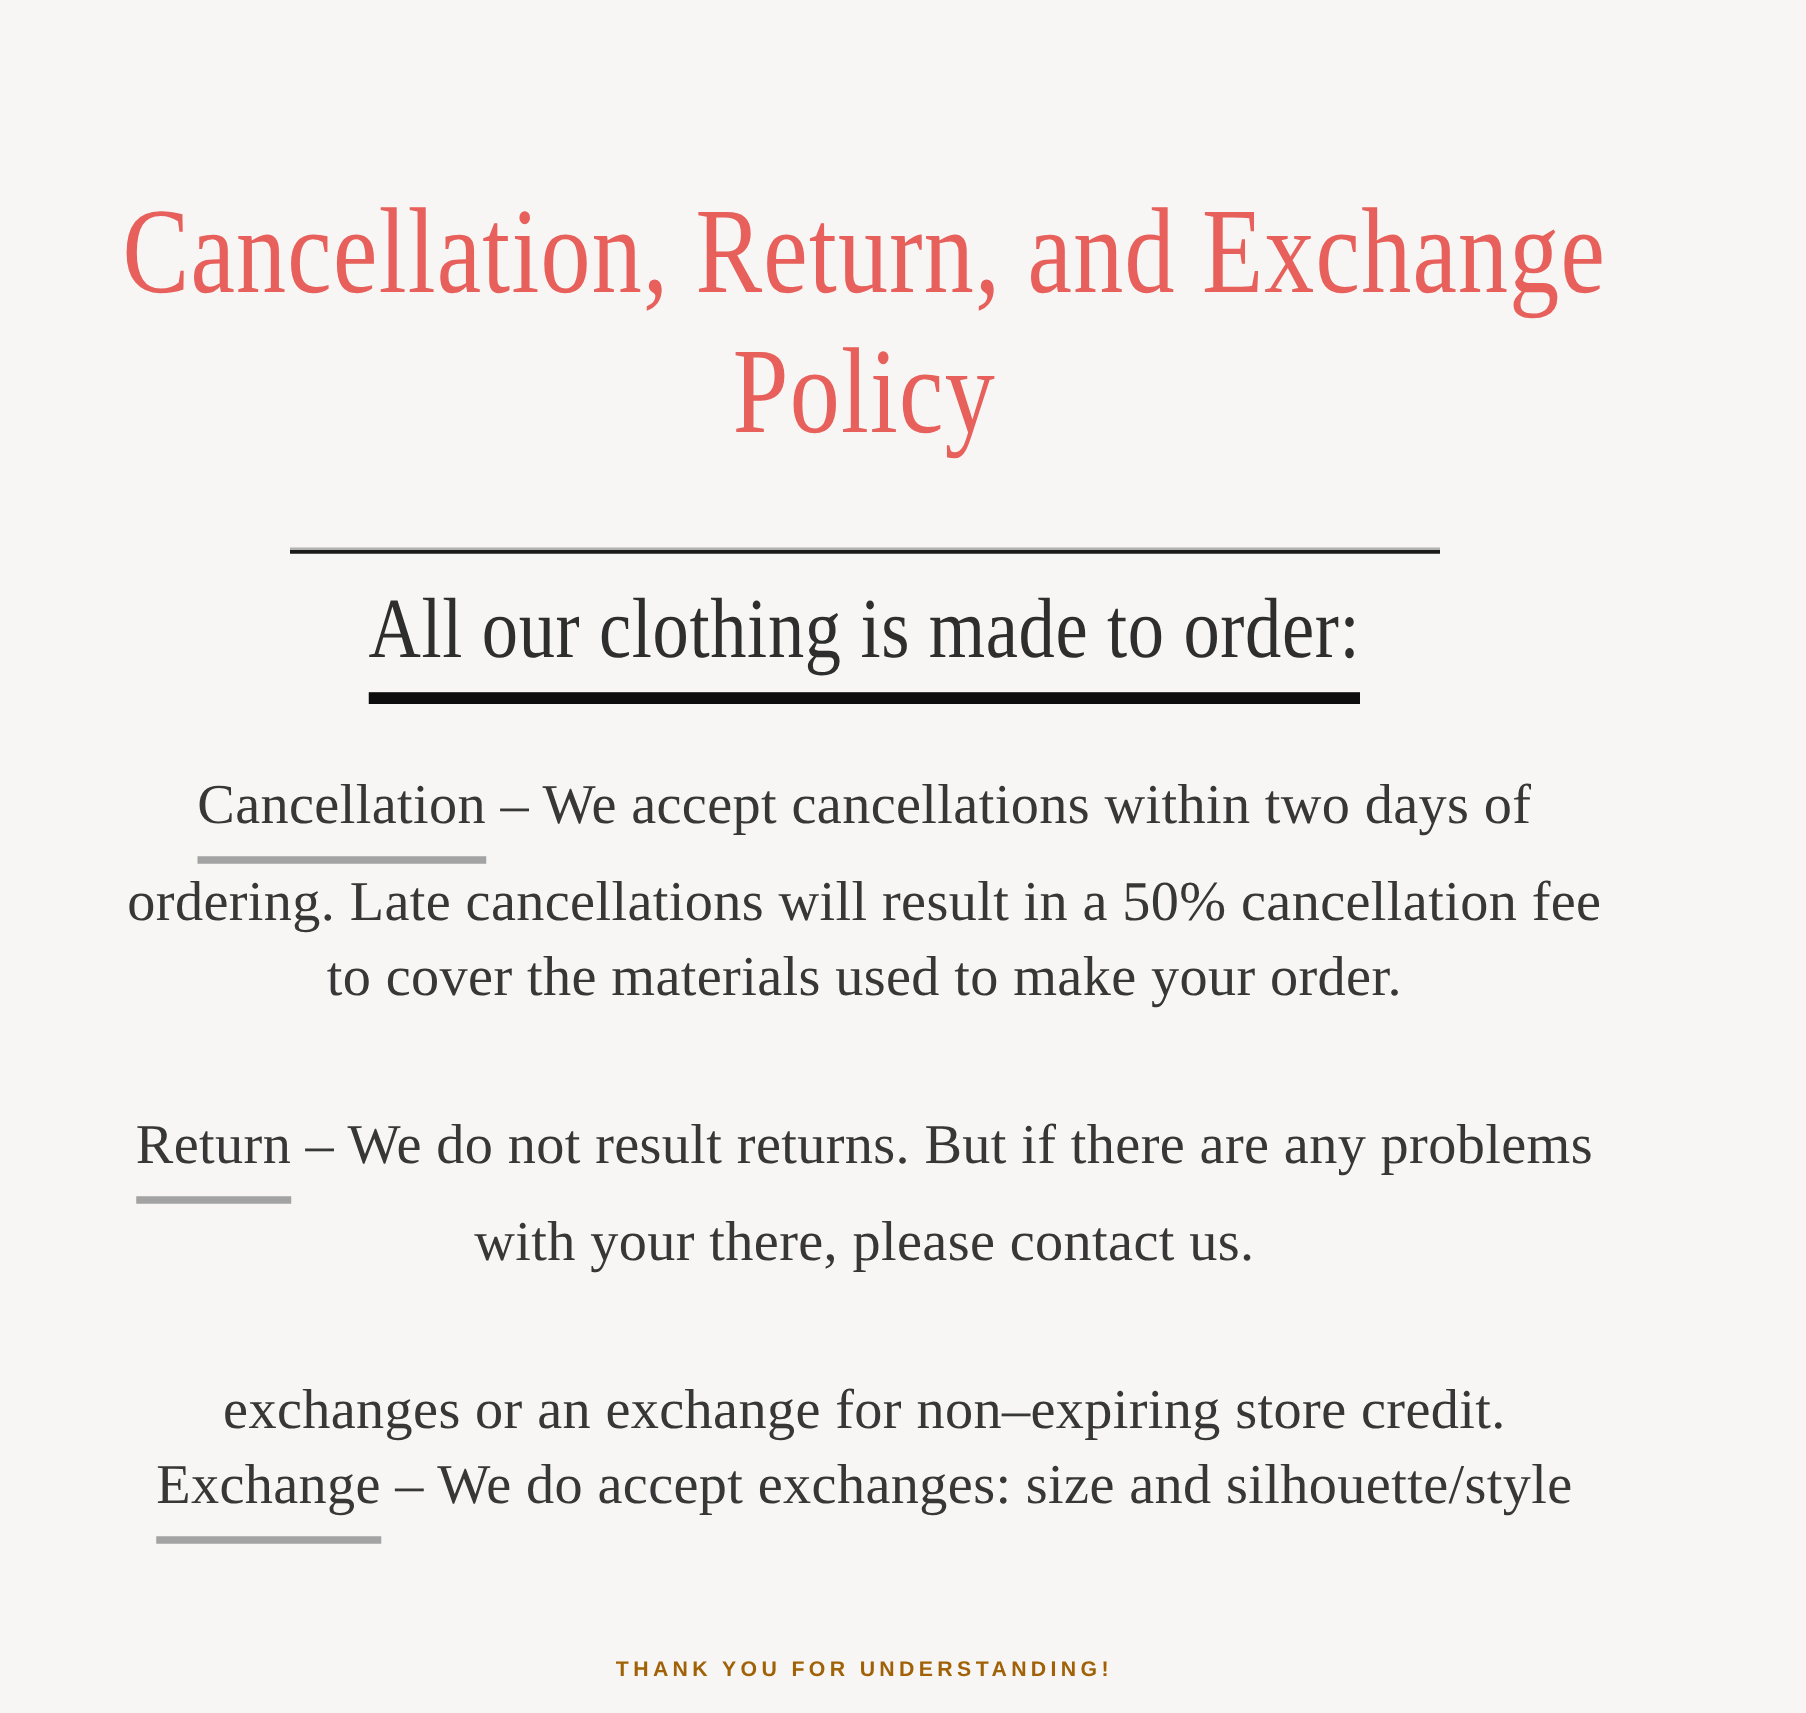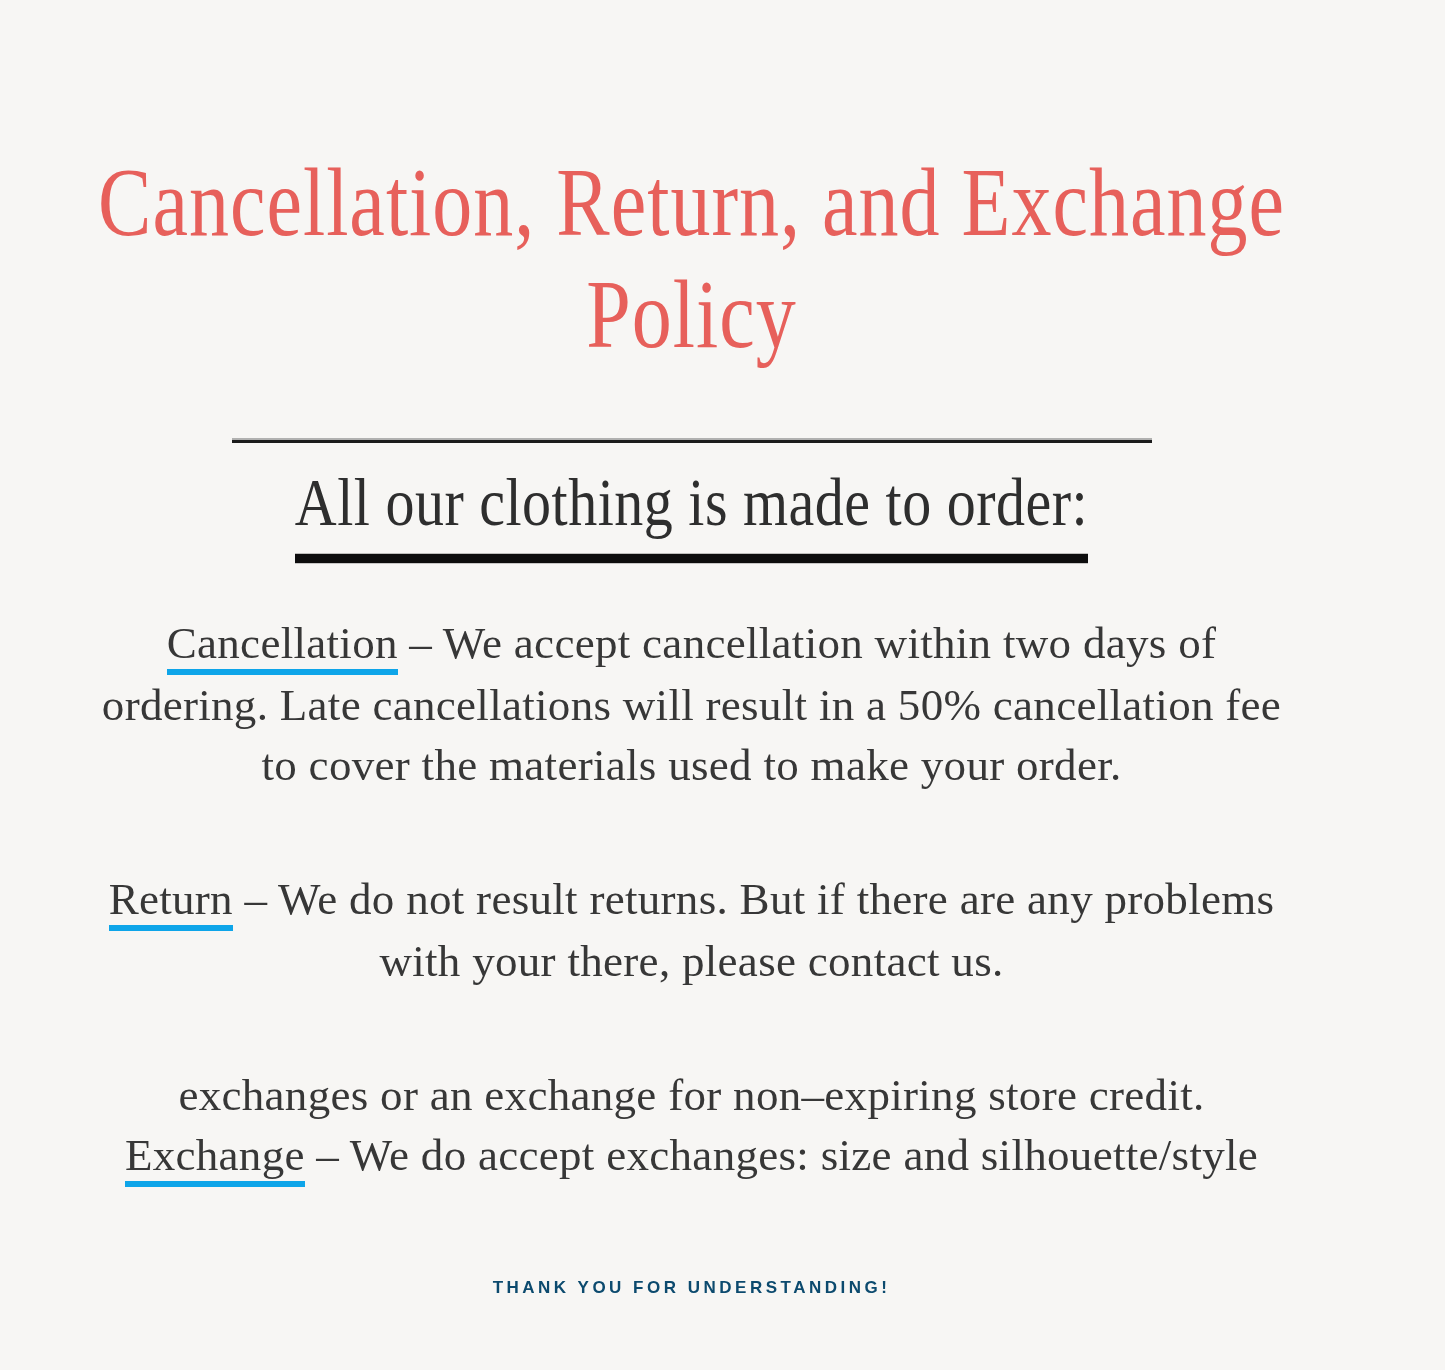--- a/index.html
+++ b/index.html
@@ -62,32 +62,32 @@
     line-height: 60px;
     color: #373737;
     letter-spacing: 0.3px;
   }
   .para-1 { margin-top: 66px; }
   .para-2 { margin-top: 74px; }
   .para-3 { margin-top: 74px; }
   .pline { display: block; white-space: nowrap; }
   .lead {
     display: inline-block;
-    padding-bottom: 2px;
-    border-bottom: 6px solid #0ea5e9;
+    padding-bottom: 18px;
+    border-bottom: 6px solid #a3a3a3;
     line-height: 1.05;
     font-family: Liberation Serif, serif;
   }
   .footer {
     margin-top: 86px;
     font-family: "Liberation Sans", "DejaVu Sans", sans-serif;
     font-size: 17px;
     font-weight: 700;
     letter-spacing: 3.5px;
-    color: #0c4a6e;
+    color: #a16207;
     line-height: 30px;
   }
   .footer-line { display: block; }
 </style>
 </head>
 <body>
 
 <div class="poster">
 
   <h1 class="title">
@@ -95,21 +95,21 @@
     <span class="title-line">Policy</span>
   </h1>
 
   <div class="divider"></div>
 
   <div class="subheading-wrap">
     <span class="subheading-text">All our clothing is made to order:</span>
   </div>
 
   <p class="para para-1">
-    <span class="pline"><span class="lead">Cancellation</span> <span>– We accept cancellation within two days of</span></span>
+    <span class="pline"><span class="lead">Cancellation</span> <span>– We accept cancellations within two days of</span></span>
     <span class="pline">ordering. Late cancellations will result in a 50% cancellation fee</span>
     <span class="pline">to cover the materials used to make your order.</span>
   </p>
 
   <p class="para para-2">
     <span class="pline"><span class="lead">Return</span> <span>– We do not result returns. But if there are any problems</span></span>
     <span class="pline">with your there, please contact us.</span>
   </p>
 
   <p class="para para-3">

